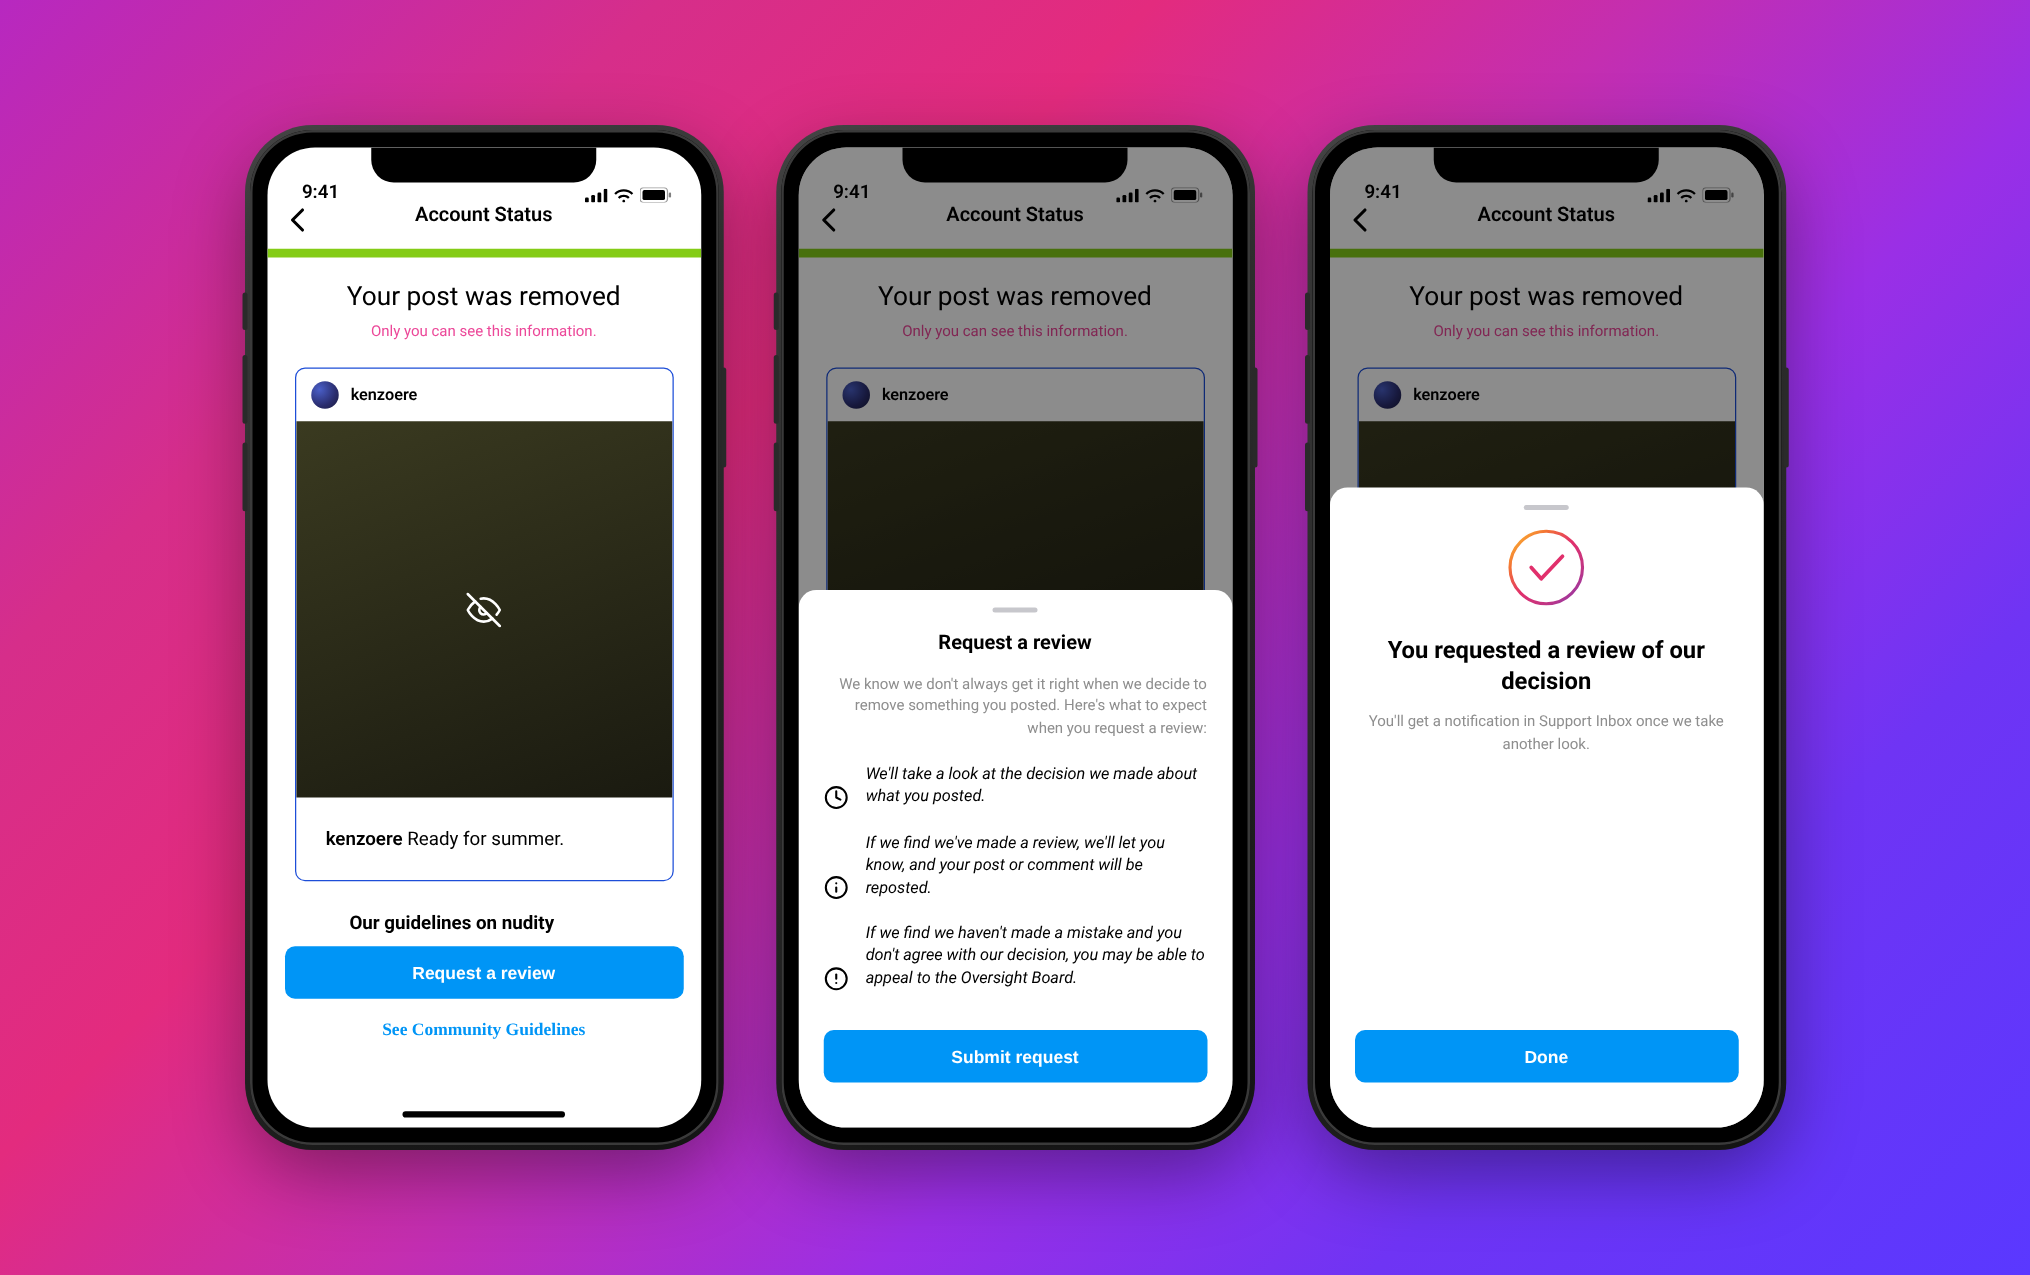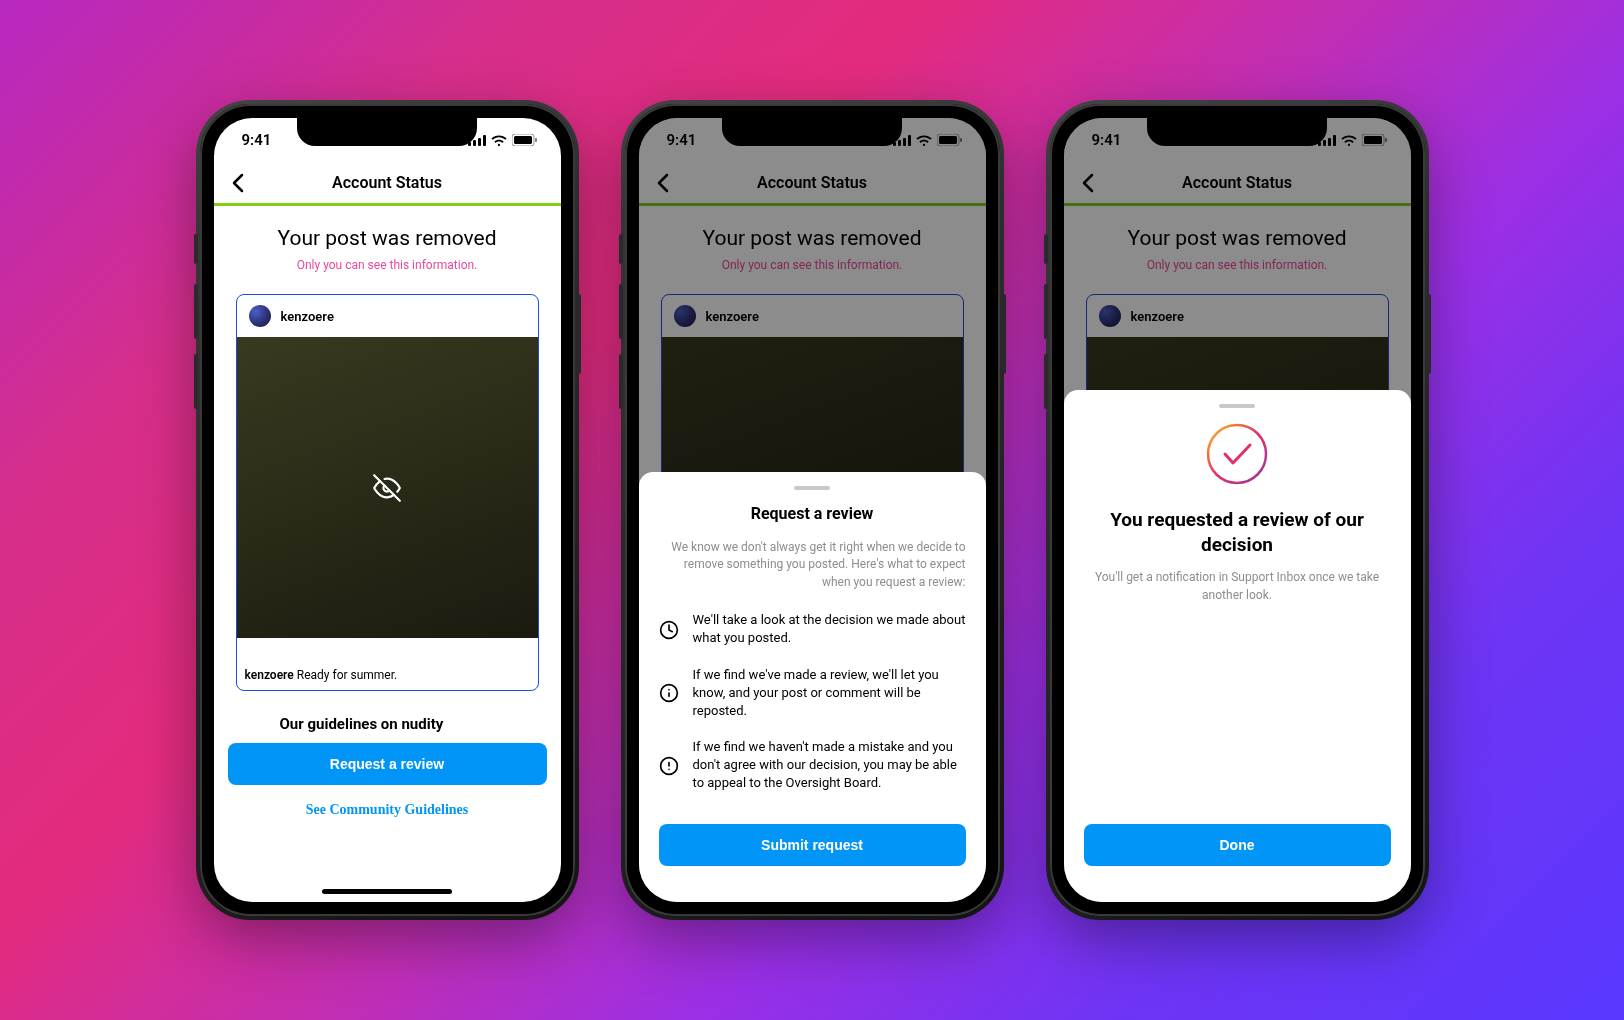--- a/index.html
+++ b/index.html
@@ -61,35 +61,35 @@
       height: 28px;
       background: #000;
       border-radius: 0 0 18px 18px;
       z-index: 100;
     }
 
     .status-bar {
       height: 44px;
       display: flex;
       justify-content: space-between;
-      align-items: center;
+      align-items: flex-end;
       padding: 0 24px 0 28px;
       font-size: 15px;
       font-weight: 600;
       color: #000;
     }
     .status-time { flex: 0 0 auto; }
     .status-icons { display: flex; align-items: center; gap: 5px; }
 
     .nav-bar {
       height: 44px;
       display: flex;
-      align-items: center;
+      align-items: flex-start;
       padding: 0 10px;
-      border-bottom: 3px solid #84cc16;
+      border-bottom: 7px solid #84cc16;
       position: relative;
     }
     .nav-back {
       width: 28px;
       height: 28px;
       display: flex;
       align-items: center;
       justify-content: center;
     }
     .nav-title {
@@ -140,23 +140,22 @@
     }
     .post-image {
       width: 100%;
       aspect-ratio: 1/1;
       background: linear-gradient(160deg, #3a3a20 0%, #2a2a18 50%, #1a1a10 100%);
       display: flex;
       align-items: center;
       justify-content: center;
     }
     .post-caption {
-      padding: 8px;
-      font-size: 12px;
-      margin-top: 22px;
+      padding: 24px;
+      font-size: 15px;
     }
     .post-caption .un { font-weight: 600; }
 
     .section-title {
       font-size: 15px;
       font-weight: 700;
       padding: 0 4px 10px;
       margin-left: 48px;
     }
 
@@ -227,21 +226,22 @@
       font-size: 12px;
       color: #8e8e8e;
       text-align: right;
       margin-bottom: 20px;
       line-height: 1.45;
     }
     .sheet-item {
       display: flex;
       gap: 14px;
       margin-bottom: 18px;
-      align-items: center;
+      align-items: flex-end;
+      font-style: italic;
     }
     .sheet-item-icon {
       width: 20px; height: 20px;
       flex-shrink: 0;
       margin-top: 1px;
     }
     .sheet-item-text {
       font-size: 13px;
       line-height: 1.4;
     }

